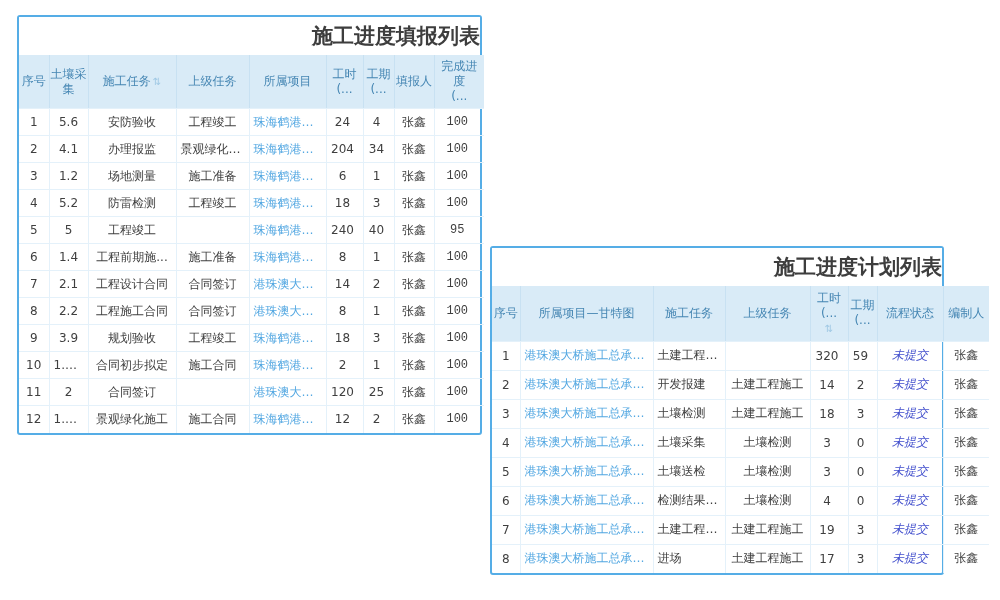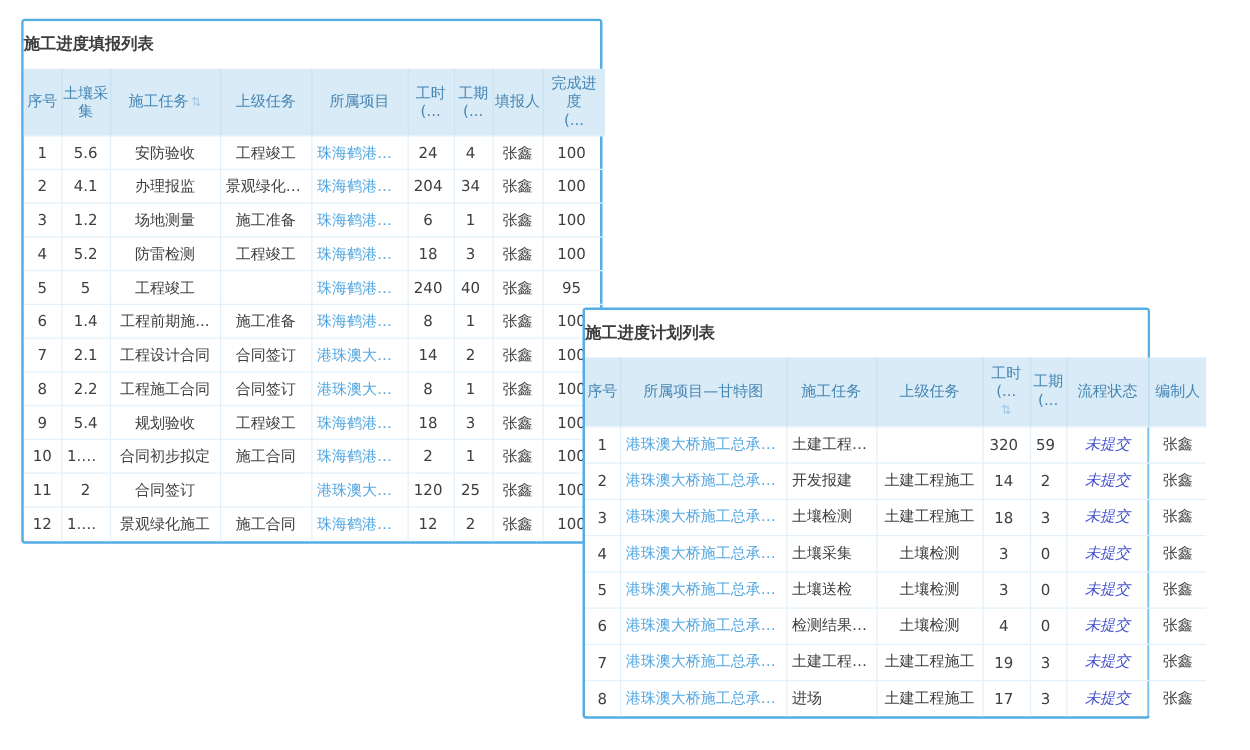--- a/index.html
+++ b/index.html
@@ -15,24 +15,24 @@
   *{box-sizing:border-box;margin:0;padding:0;}
   html,body{width:1000px;height:600px;background:#ffffff;overflow:hidden;}
   body{font-family:"DejaVu Sans","Liberation Sans",sans-serif;color:var(--text);position:relative;}
   .panel{
     position:absolute;
     background:#fff;
     border:2px solid var(--border);
     border-radius:3px;
   }
   .panel-left{left:17px;top:15px;width:465px;}
-  .panel-right{left:466px;top:246px;width:454px;}
+  .panel-right{left:490px;top:246px;width:454px;}
   .tbl-title{
-    height:38px;line-height:38px;text-align:left;
-    font-size:13px;font-weight:bold;color:#3d3d3d;
+    height:38px;line-height:38px;text-align:right;
+    font-size:21px;font-weight:bold;color:#3d3d3d;
     background:#fff;
   }
   table{border-collapse:collapse;table-layout:fixed;width:100%;}
   th{
     background:var(--header_bg);
     color:var(--header_text);
     font-size:12px;font-weight:normal;
     text-align:center;vertical-align:middle;
     padding:4px 1px;
     border-right:1px solid var(--headgrid);
@@ -43,21 +43,21 @@
   .panel-left th{height:50px;}
   .panel-right th{height:55px;}
   td{
     font-size:12px;color:var(--text);
     vertical-align:middle;
     padding:2px 4px;
     border-right:1px solid var(--grid);
     border-bottom:1px solid var(--grid);
     overflow:hidden;white-space:nowrap;text-overflow:ellipsis;
   }
-  td:last-child{border-right:none;}
+  td:last-child{border-right:none;font-family:Liberation Mono, monospace;}
   tr:last-child td{border-bottom:none;}
   .panel-left td{height:27px;}
   .panel-right td{height:29px;}
   .c-center{text-align:center;}
   .c-right{text-align:center;padding-right:8px;}
   .link{color:var(--link);cursor:pointer;}
   .status{color:var(--status);cursor:pointer;font-style:italic;}
   .sub{display:block;}
   .sort-icon{
     color:#9fc8e4;font-size:10px;margin-left:2px;
@@ -178,21 +178,21 @@
           <td class="c-center">工程施工合同</td>
           <td class="c-center">合同签订</td>
           <td class="c-center link">港珠澳大桥施...</td>
           <td class="c-right">8</td>
           <td class="c-right">1</td>
           <td class="c-center">张鑫</td>
           <td class="c-right">100</td>
         </tr>
         <tr>
           <td class="c-center">9</td>
-          <td class="c-center">5.4</td>
+          <td class="c-center">3.9</td>
           <td class="c-center">规划验收</td>
           <td class="c-center">工程竣工</td>
           <td class="c-center link">珠海鹤港口建设</td>
           <td class="c-right">18</td>
           <td class="c-right">3</td>
           <td class="c-center">张鑫</td>
           <td class="c-right">100</td>
         </tr>
         <tr>
           <td class="c-center">10</td>

